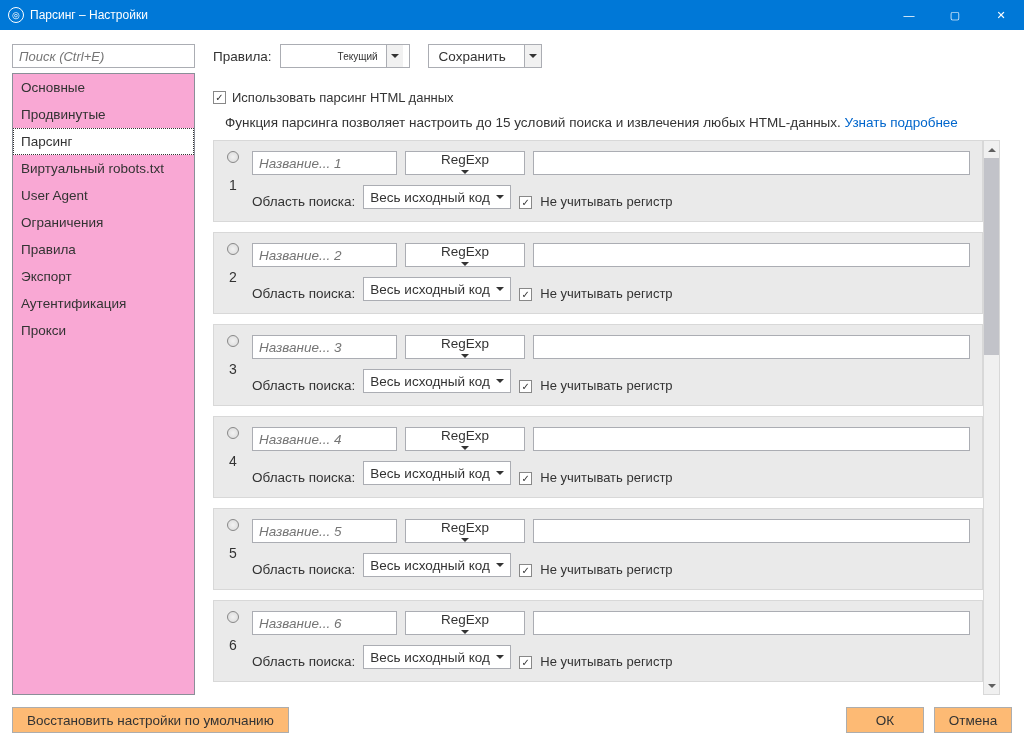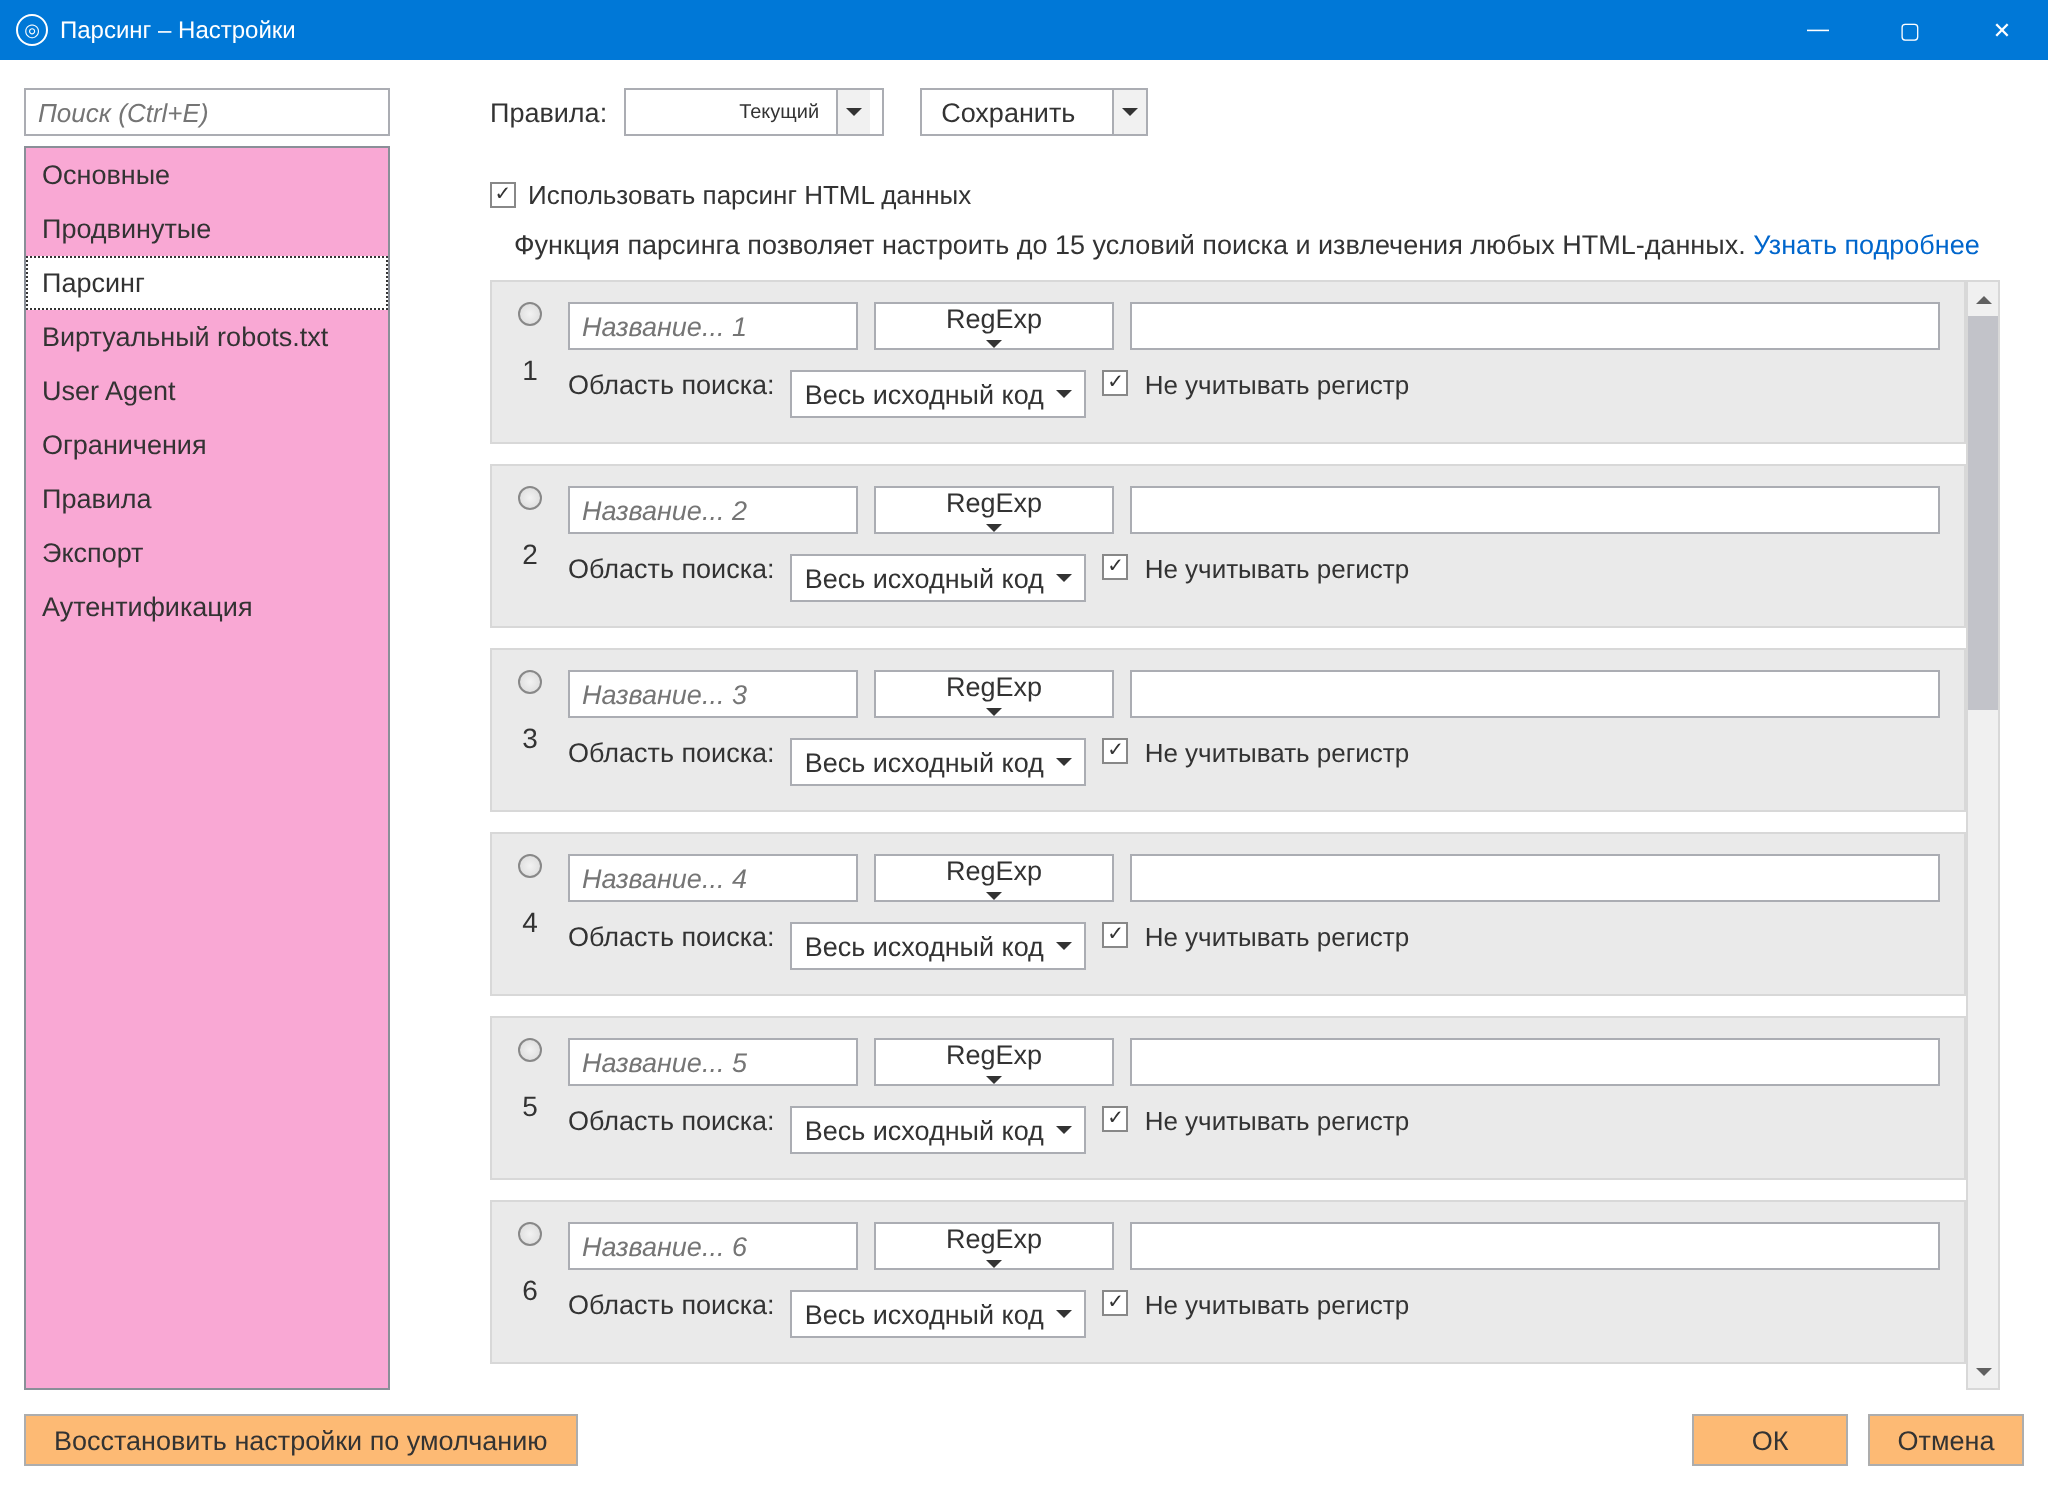--- a/index.html
+++ b/index.html
@@ -37,21 +37,20 @@
 .titlebar .winbtn {
   width: 46px; height: 30px;
   display: flex; align-items: center; justify-content: center;
   color: #fff; font-size: 11px;
 }
 .body {
   flex: 1;
   display: flex;
   padding: 14px 24px 0 12px;
   min-height: 0;
-  gap: 32px;
 }
 .sidebar {
   width: 183px;
   flex: 0 0 183px;
   margin-right: 18px;
   display: flex;
   flex-direction: column;
 }
 .search-box {
   height: 24px;
@@ -176,21 +175,21 @@
   background: radial-gradient(#f2f2f2, #d9d9d9);
 }
 .rule .fields {
   flex: 1;
   display: flex;
   flex-direction: column;
   gap: 10px;
 }
 .frow {
   display: flex;
-  align-items: flex-start;
+  align-items: flex-end;
   gap: 8px;
 }
 .input {
   border: 1px solid #abadb3;
   height: 24px;
   background: #fff;
   padding: 0 6px;
   font-size: 13.5px;
   font-style: italic;
   color: #666;
@@ -280,20 +279,21 @@
     <div class="navlist" id="navlist">
         <div class="navitem">Основные</div>
         <div class="navitem">Продвинутые</div>
         <div class="navitem selected">Парсинг</div>
         <div class="navitem">Виртуальный robots.txt</div>
         <div class="navitem">User Agent</div>
         <div class="navitem">Ограничения</div>
         <div class="navitem">Правила</div>
         <div class="navitem">Экспорт</div>
         <div class="navitem">Аутентификация</div>
+        <div class="navitem">Прокси</div>
       </div>
   </div>
 
   <div class="main">
     <div class="toprow">
       <span class="label">Правила:</span>
       <div class="dropdown" style="width:130px;">
         <span style="flex:1">Текущий</span>
         <div class="dd-arrow">
             <div class="arrow-down"></div>

